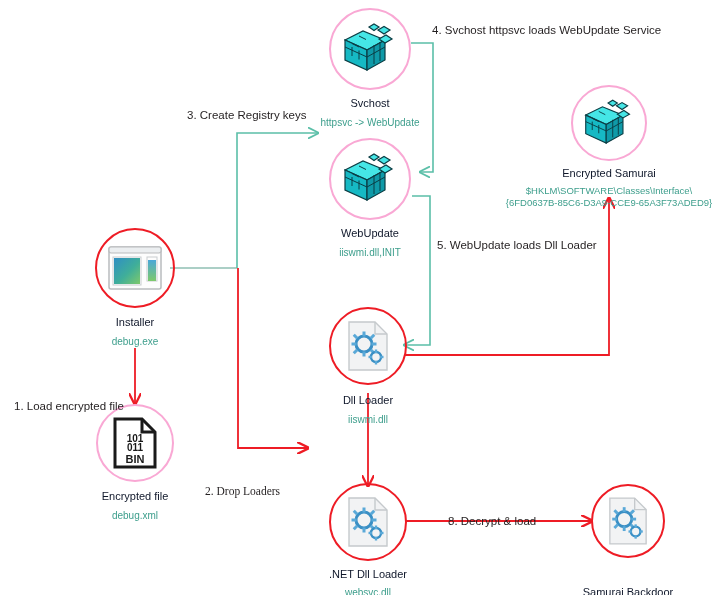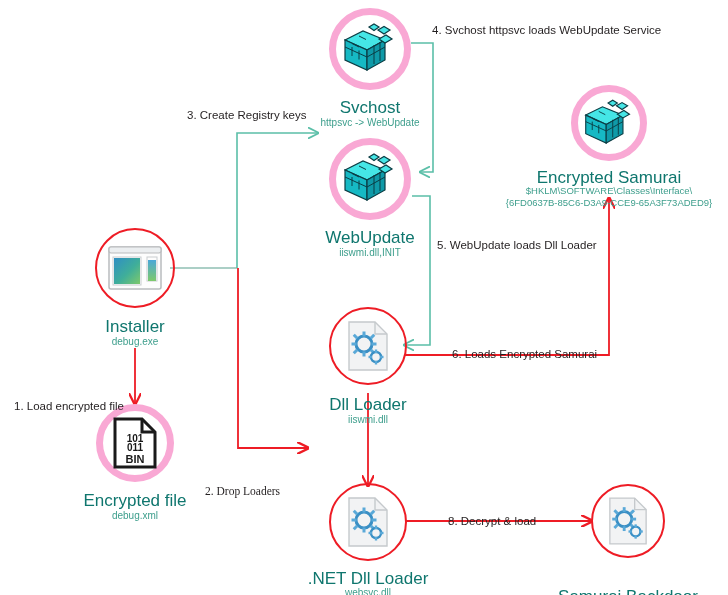--- a/index.html
+++ b/index.html
@@ -28,29 +28,29 @@
     width: 0; height: 0;
   }
   .node .circle {
     position: absolute;
     border-radius: 50%;
     box-sizing: border-box;
     display: flex;
     align-items: center;
     justify-content: center;
   }
-  .node.teal .circle  { border: 7px solid #f9a8d4; }
+  .node.teal .circle  { border: 2px solid #f9a8d4; }
   .node.red  .circle  { border: 2px solid #ee1c25; }
 
   .node .caption {
     position: absolute;
     text-align: center;
     white-space: nowrap;
-    color: #0f766e;
-    font-size: 17px;
+    color: #0f172a;
+    font-size: 11px;
     line-height: 1.25;
   }
   .node .sub {
     position: absolute;
     text-align: center;
     white-space: nowrap;
     color: #3d9e8c;
     font-size: 10px;
     line-height: 1.3;
   }
@@ -322,18 +322,17 @@
   <div class="step" style="left:14px; top:379px;margin-top:20px;">1. Load encrypted file</div>
 
   <div class="step" style="left:205px; top:484px;font-family:Liberation Serif, serif;">2. Drop Loaders</div>
 
   <div class="step" style="left:187px; top:108px;">3. Create Registry keys</div>
 
   <div class="step" style="left:432px; top:23px;">4. Svchost httpsvc loads WebUpdate Service</div>
 
   <div class="step" style="left:437px; top:238px;">5. WebUpdate loads Dll Loader</div>
 
-  <div class="step" style="left:452px; top:347px;">6. Loads Encrypted Samurai</div>
 
 
   <div class="step" style="left:448px; top:514px;">8. Decrypt &amp; load</div>
 
 </div>
 
 </body></html>

